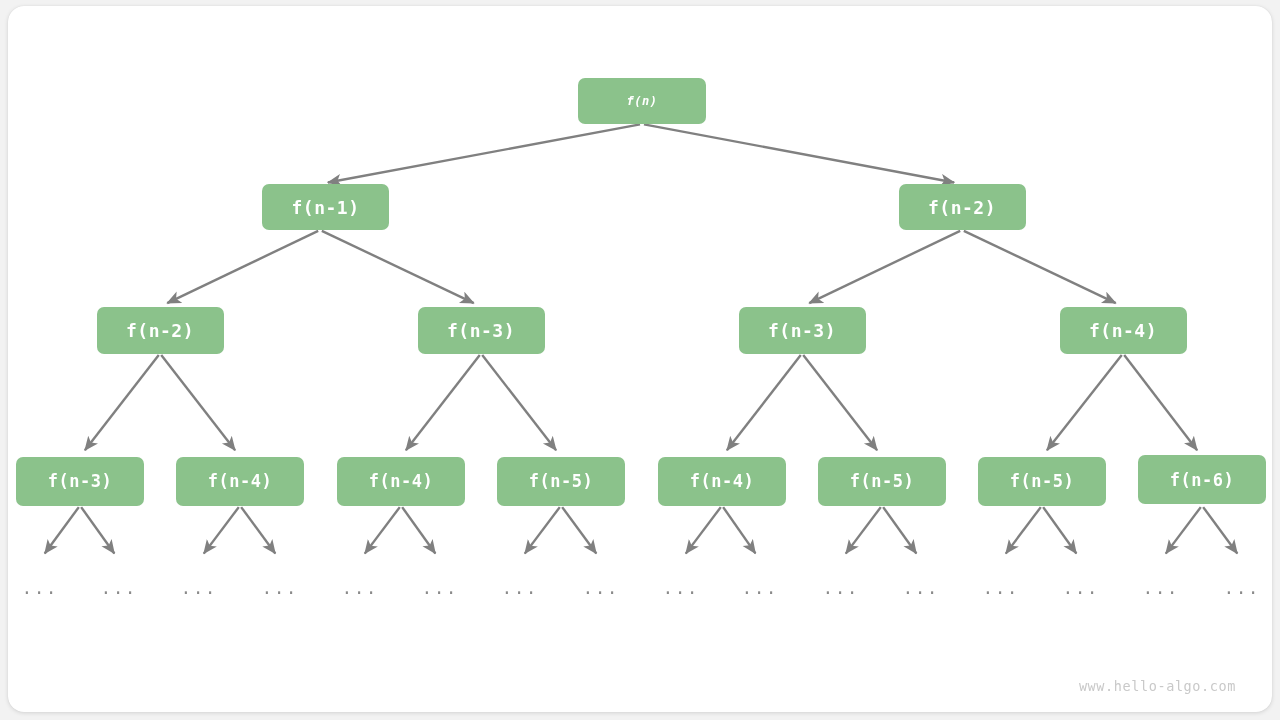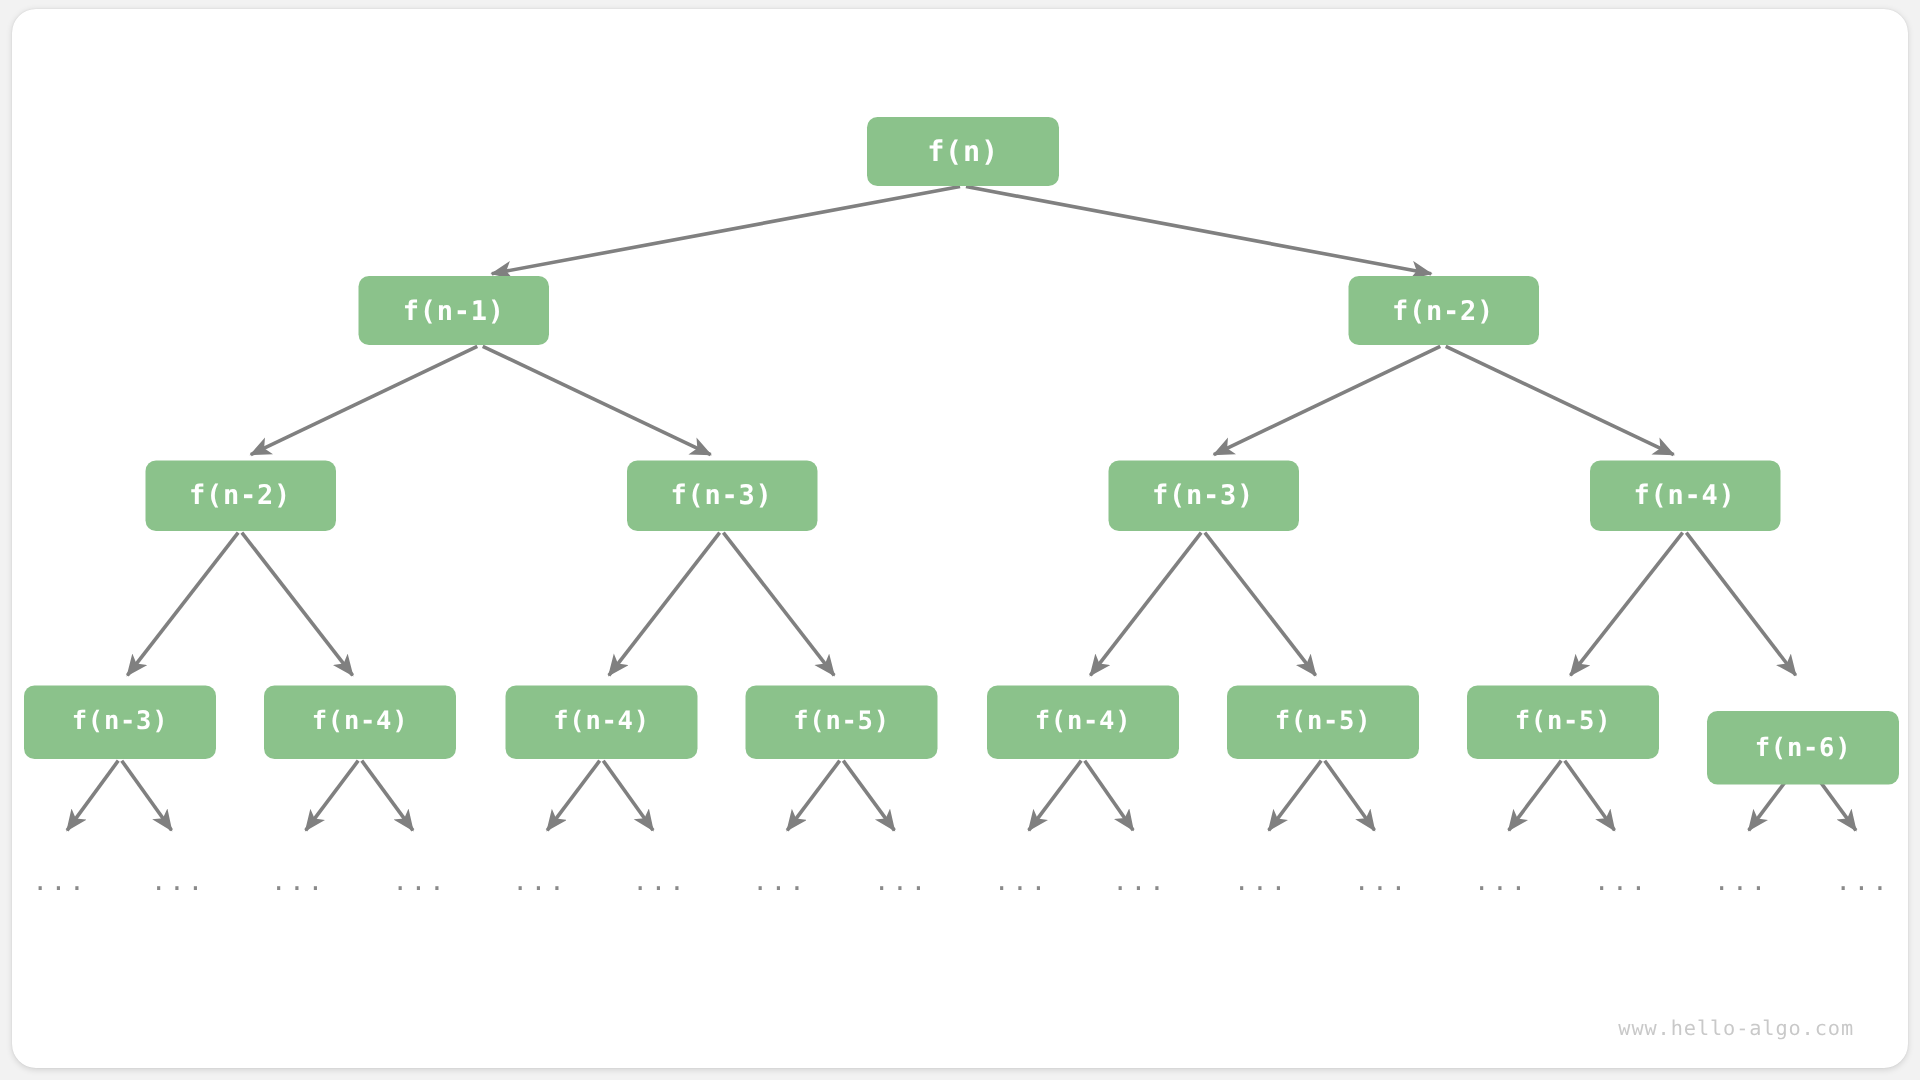--- a/index.html
+++ b/index.html
@@ -112,24 +112,24 @@
         <line x1="880.7976552514427" y1="507.098238751131" x2="845.8093789942291" y2="553.607044995476" stroke="#808080" stroke-width="2.4" marker-end="url(#arrowhead)"></line>
         <line x1="883.1638874561469" y1="507.12645811179505" x2="916.3444501754124" y2="553.4941675528198" stroke="#808080" stroke-width="2.4" marker-end="url(#arrowhead)"></line>
         <line x1="1040.7976552514428" y1="507.098238751131" x2="1005.8093789942291" y2="553.607044995476" stroke="#808080" stroke-width="2.4" marker-end="url(#arrowhead)"></line>
         <line x1="1043.163887456147" y1="507.12645811179505" x2="1076.3444501754125" y2="553.4941675528198" stroke="#808080" stroke-width="2.4" marker-end="url(#arrowhead)"></line>
         <line x1="1200.7976552514428" y1="507.098238751131" x2="1165.809378994229" y2="553.607044995476" stroke="#808080" stroke-width="2.4" marker-end="url(#arrowhead)"></line>
         <line x1="1203.18336851005" y1="507.11233959494325" x2="1237.2665259597995" y2="553.550641620227" stroke="#808080" stroke-width="2.4" marker-end="url(#arrowhead)"></line>
       </g>
   </svg>
 
   <div id="node-layer">
-      <div class="node" style="left: 578px; top: 78px; width: 128px; height: 46px; font-size: 19px; background: rgb(139, 194, 139); color: rgb(255, 255, 255);">
+      <div class="node" style="left: 578px; top: 78px; width: 128px; height: 46px; font-size: 12px; background: rgb(139, 194, 139); color: rgb(255, 255, 255); font-style: italic;">
         <span>f(n)</span>
       </div>
-      <div class="node" style="left: 239px; top: 184px; width: 127px; height: 46px; font-size: 18px; background: rgb(139, 194, 139); color: rgb(255, 255, 255);">
+      <div class="node" style="left: 262px; top: 184px; width: 127px; height: 46px; font-size: 18px; background: rgb(139, 194, 139); color: rgb(255, 255, 255);">
         <span>f(n-1)</span>
       </div>
       <div class="node" style="left: 898.5px; top: 184px; width: 127px; height: 46px; font-size: 18px; background: rgb(139, 194, 139); color: rgb(255, 255, 255);">
         <span>f(n-2)</span>
       </div>
       <div class="node" style="left: 96.5px; top: 306.5px; width: 127px; height: 47px; font-size: 18px; background: rgb(139, 194, 139); color: rgb(255, 255, 255);">
         <span>f(n-2)</span>
       </div>
       <div class="node" style="left: 417.5px; top: 306.5px; width: 127px; height: 47px; font-size: 18px; background: rgb(139, 194, 139); color: rgb(255, 255, 255);">
         <span>f(n-3)</span>
@@ -154,21 +154,21 @@
       </div>
       <div class="node" style="left: 658px; top: 456.5px; width: 128px; height: 49px; font-size: 17px; background: rgb(139, 194, 139); color: rgb(255, 255, 255);">
         <span>f(n-4)</span>
       </div>
       <div class="node" style="left: 818px; top: 456.5px; width: 128px; height: 49px; font-size: 17px; background: rgb(139, 194, 139); color: rgb(255, 255, 255);">
         <span>f(n-5)</span>
       </div>
       <div class="node" style="left: 978px; top: 456.5px; width: 128px; height: 49px; font-size: 17px; background: rgb(139, 194, 139); color: rgb(255, 255, 255);">
         <span>f(n-5)</span>
       </div>
-      <div class="node" style="left: 1138px; top: 474px; width: 128px; height: 49px; font-size: 17px; background: rgb(139, 194, 139); color: rgb(255, 255, 255);">
+      <div class="node" style="left: 1138px; top: 455px; width: 128px; height: 49px; font-size: 17px; background: rgb(139, 194, 139); color: rgb(255, 255, 255);">
         <span>f(n-6)</span>
       </div>
     </div>
   <div id="ellipsis-layer">
       <div class="ellipsis" style="left: 40px; top: 578px; color: rgb(138, 138, 138);">...</div>
       <div class="ellipsis" style="left: 119px; top: 578px; color: rgb(138, 138, 138);">...</div>
       <div class="ellipsis" style="left: 199px; top: 578px; color: rgb(138, 138, 138);">...</div>
       <div class="ellipsis" style="left: 280px; top: 578px; color: rgb(138, 138, 138);">...</div>
       <div class="ellipsis" style="left: 360px; top: 578px; color: rgb(138, 138, 138);">...</div>
       <div class="ellipsis" style="left: 440px; top: 578px; color: rgb(138, 138, 138);">...</div>

